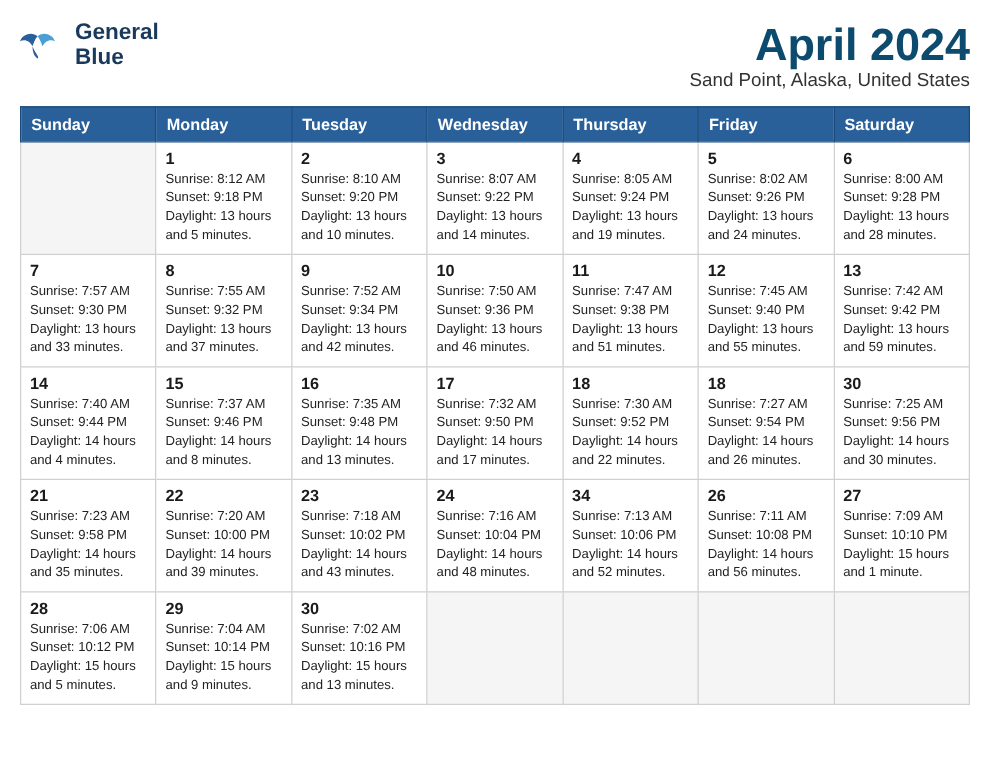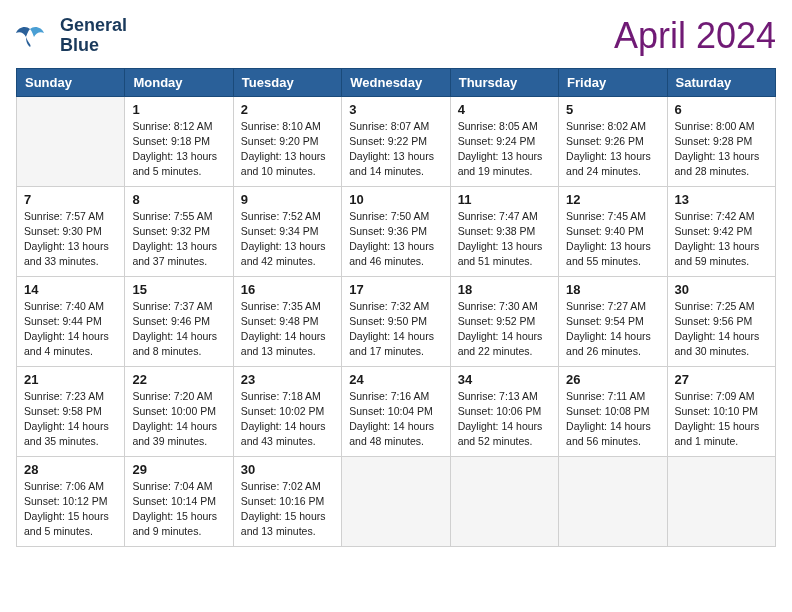--- a/index.html
+++ b/index.html
@@ -29,22 +29,22 @@
     }
     .logo-bird {
       width: 28px;
       height: 22px;
     }
     .title-area {
       text-align: right;
     }
     .month-title {
       font-size: 36px;
-      font-weight: normal;
-      color: #701a75;
+      font-weight: bold;
+      color: #0c4a6e;
       line-height: 1.1;
     }
     .subtitle {
       font-size: 15px;
       color: #333;
     }
     .calendar {
       width: 100%;
       border-collapse: collapse;
       border: 1px solid #ccc;
@@ -96,20 +96,21 @@
       <path d="M14 4 C18 0, 26 2, 28 8 C24 6, 20 8, 18 12 C18 12, 16 6, 14 4Z" fill="#4a9fd4"></path>
       <path d="M10 12 C12 18, 16 20, 14 22 C12 20, 10 18, 10 12Z" fill="#2a6099"></path>
     </svg>
     <div style="display:flex; flex-direction:column; line-height:1.1;">
       <span class="logo-text">General</span>
       <span class="logo-text">Blue</span>
     </div>
   </div>
   <div class="title-area">
     <div class="month-title">April 2024</div>
+    <div class="subtitle">Sand Point, Alaska, United States</div>
   </div>
 </div>
 
 <table class="calendar">
   <thead>
     <tr>
     <th>Sunday</th>
         <th>Monday</th>
         <th>Tuesday</th>
         <th>Wednesday</th>

